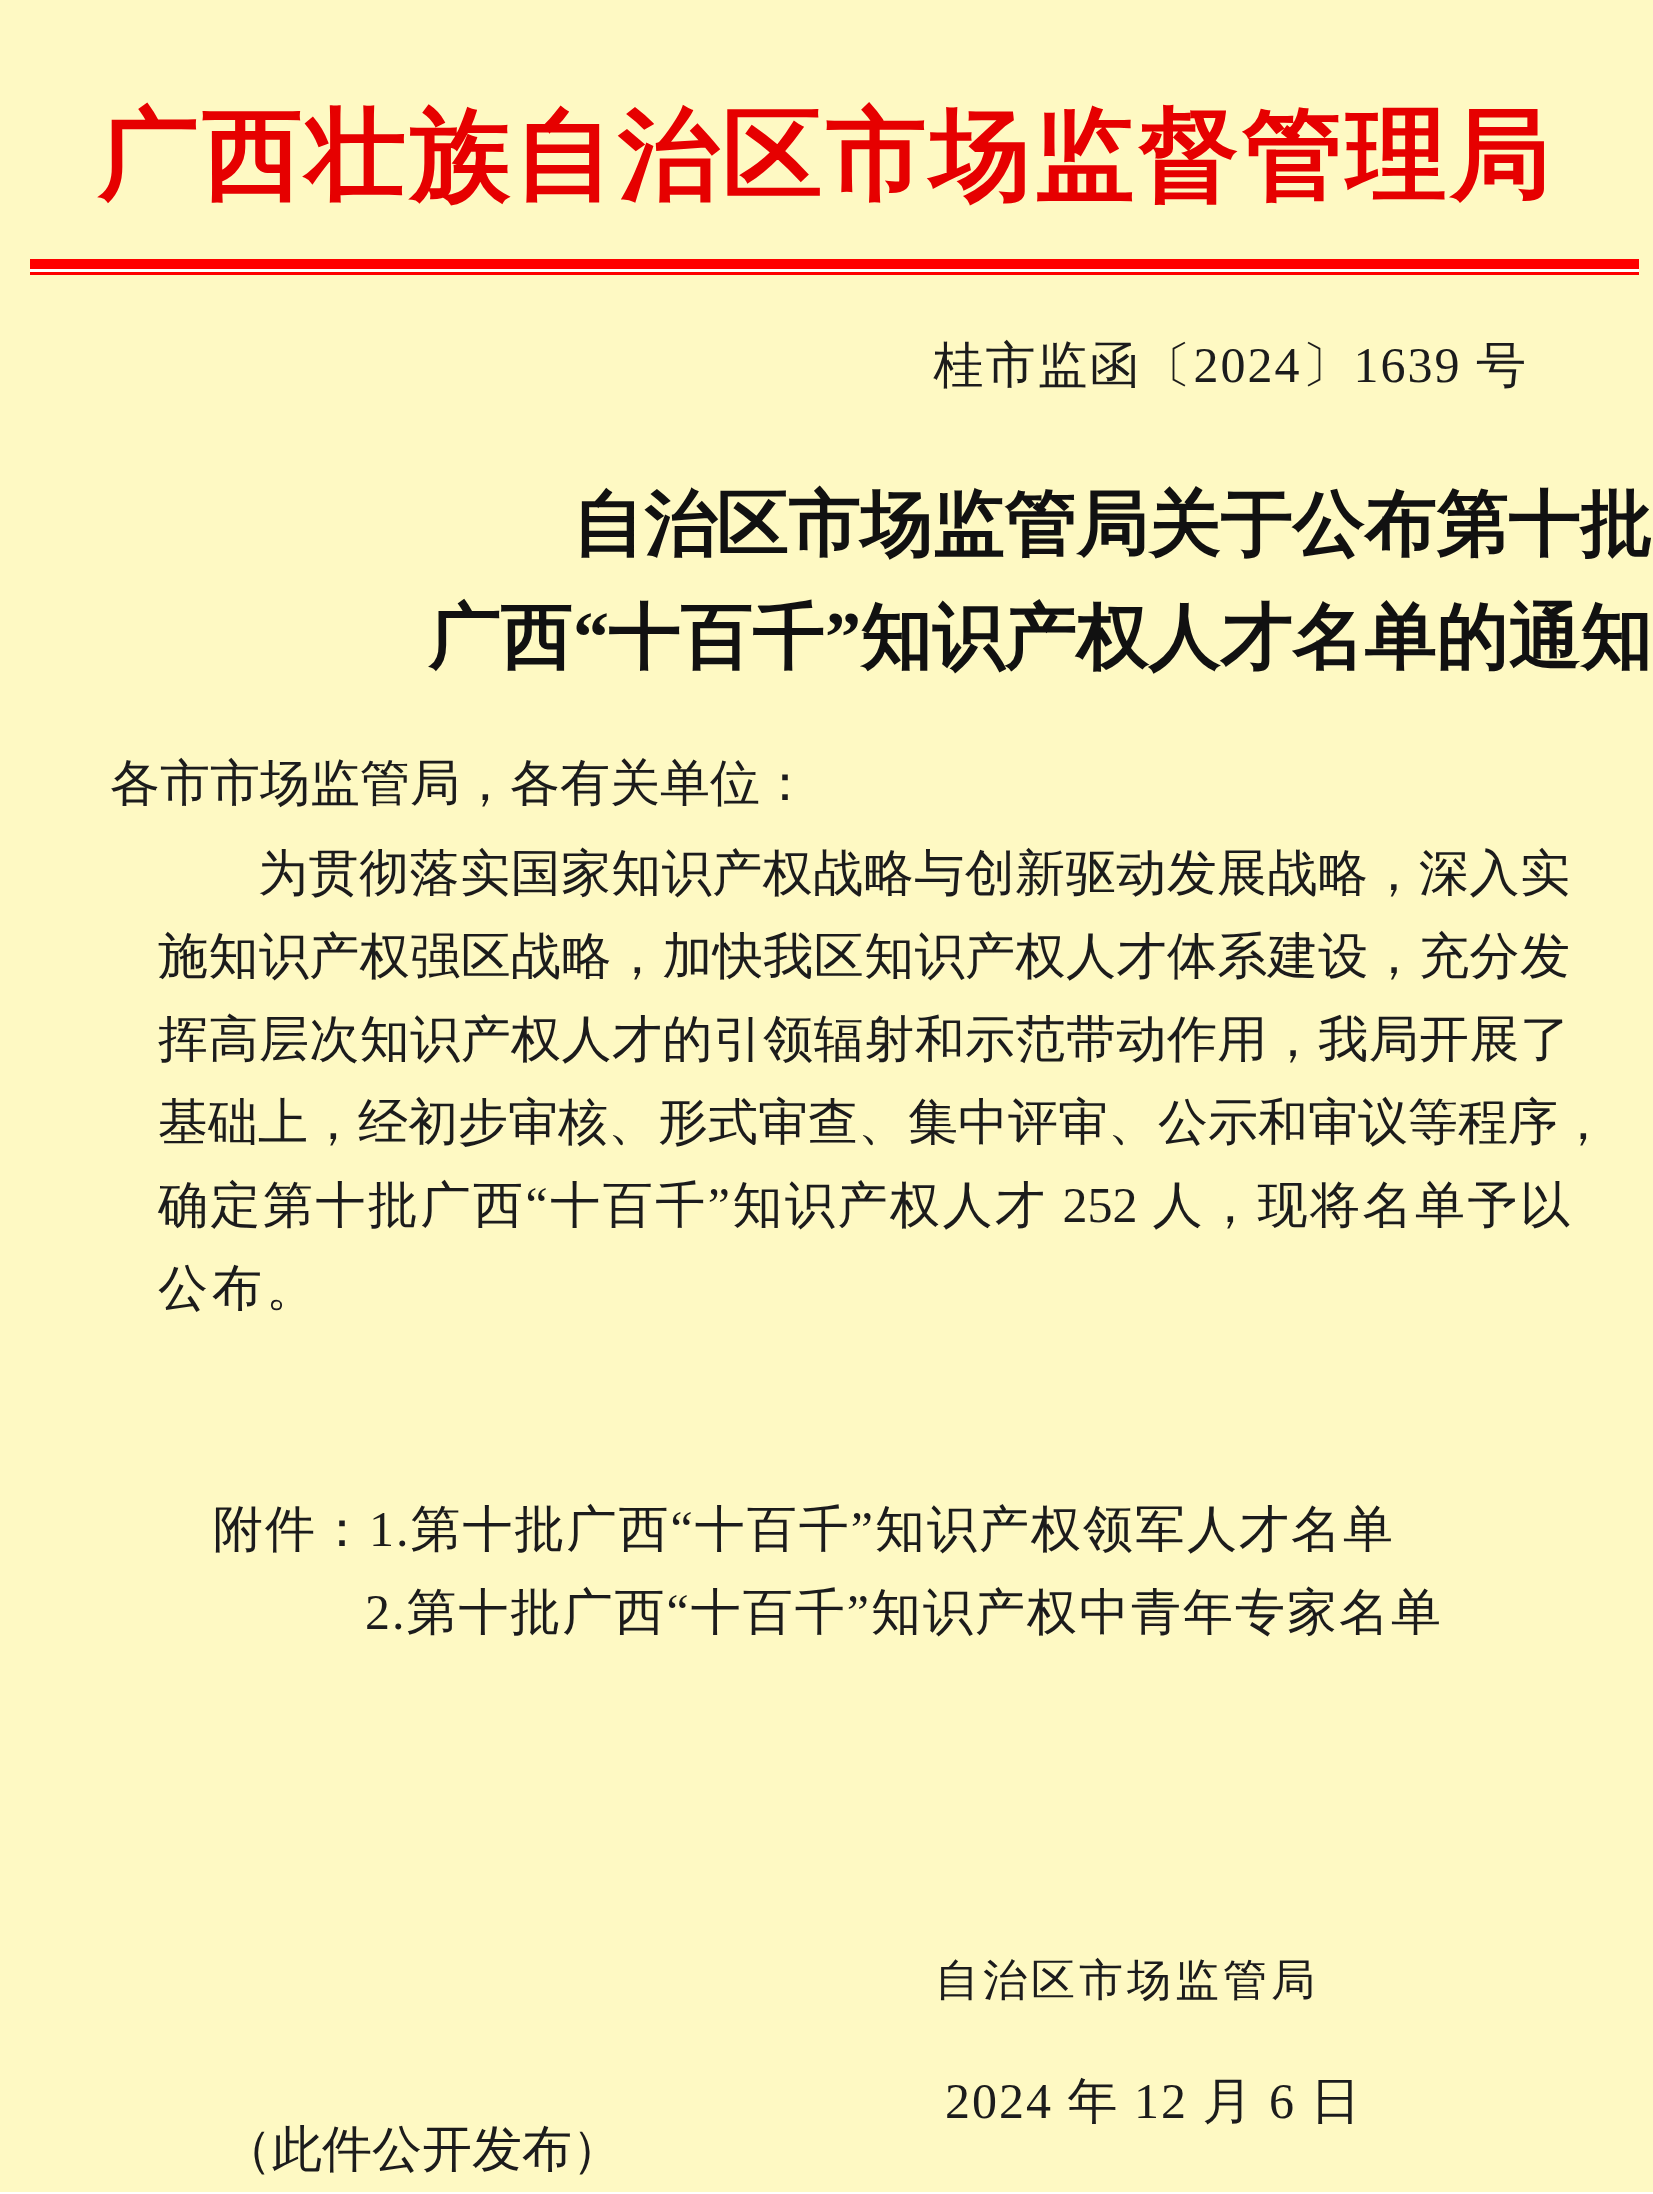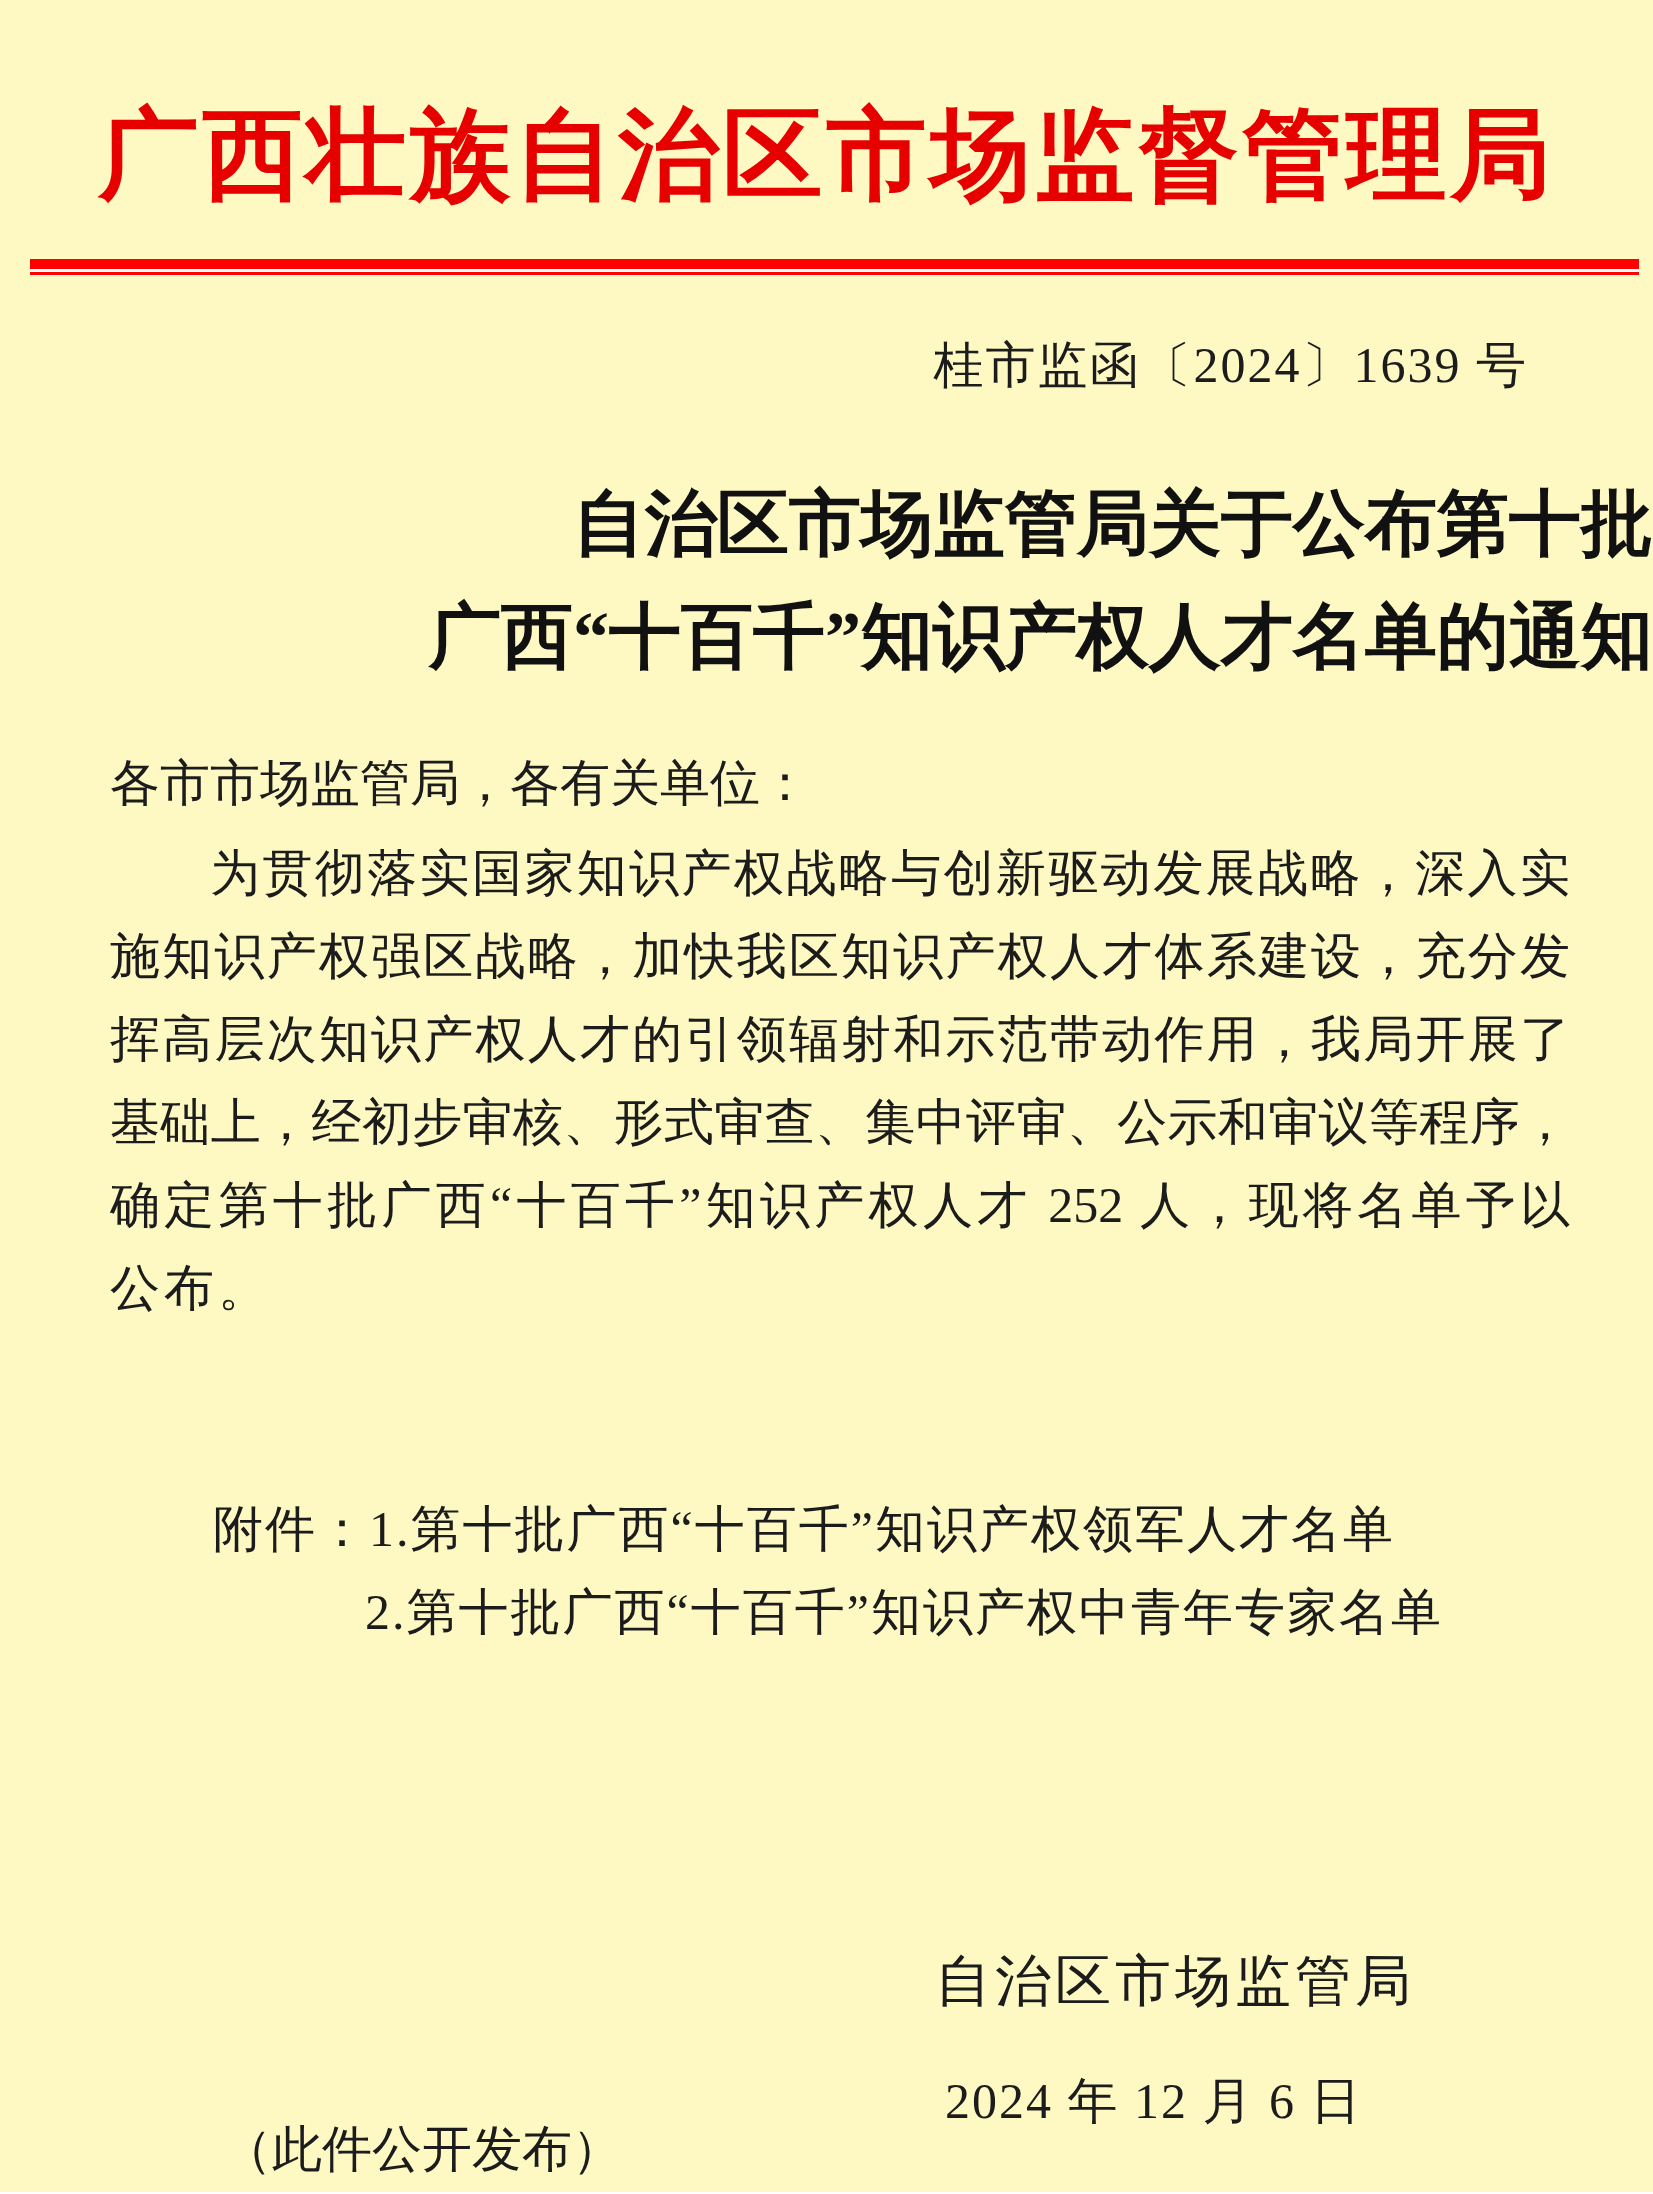--- a/index.html
+++ b/index.html
@@ -81,20 +81,21 @@
     width: 1460px;
     font-size: 50px;
   }
   .body-line {
     height: 83px;
     line-height: 83px;
     text-align: justify;
     text-align-last: justify;
     text-justify: inter-character;
     white-space: nowrap;
+    margin-left: 48px;
   }
   .body-line.indent { text-indent: 100px; }
   .body-line.plain {
     text-align: left;
     text-align-last: left;
     letter-spacing: 4px;
   }
   
   .attachments {
     position: absolute;
@@ -108,21 +109,21 @@
     letter-spacing: 2px;
     white-space: nowrap;
   }
   .attachment-line.cont { padding-left: 152px; }
   .attachments .label { letter-spacing: 2px; }
   
   .signature {
     position: absolute;
     top: 1950px;
     left: 935px;
-    font-size: 56px;
+    font-size: 44px;
     line-height: 62px;
     letter-spacing: 4px;
     white-space: nowrap;
   }
   .issue-date {
     position: absolute;
     top: 2038px;
     left: 945px;
     font-size: 50px;
     line-height: 62px;

